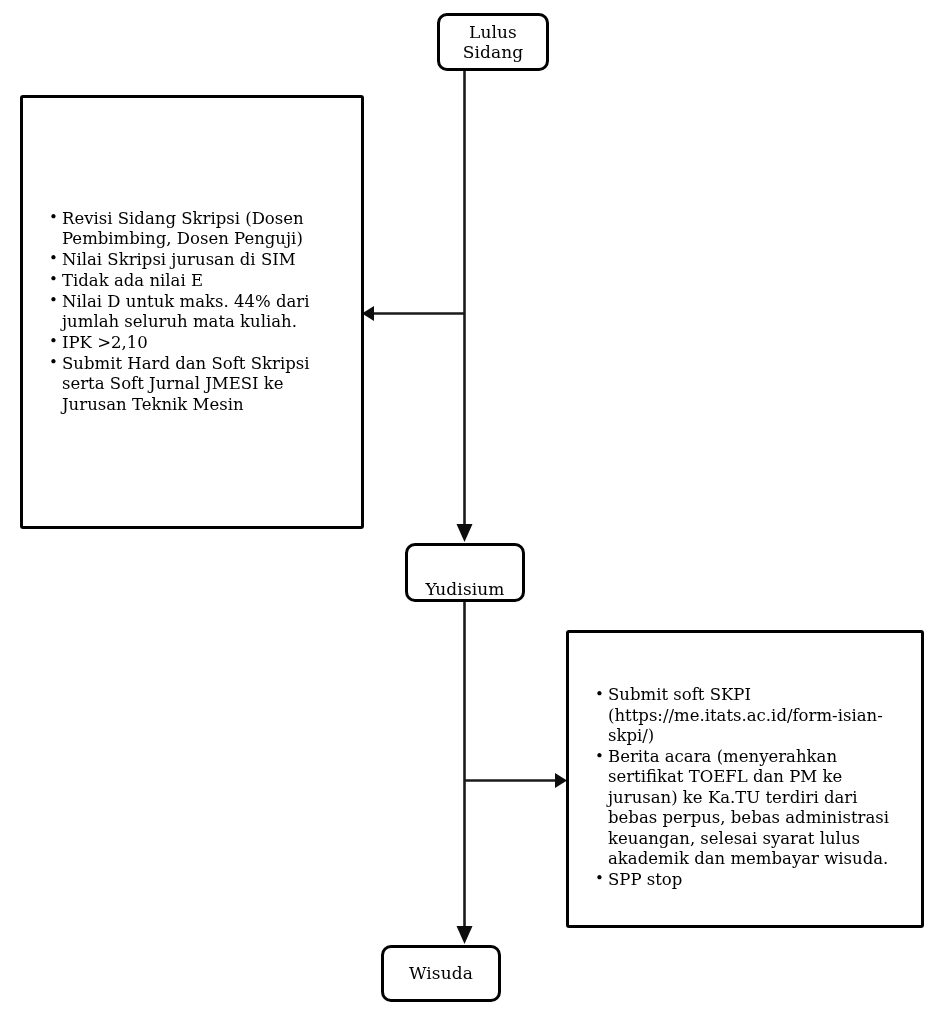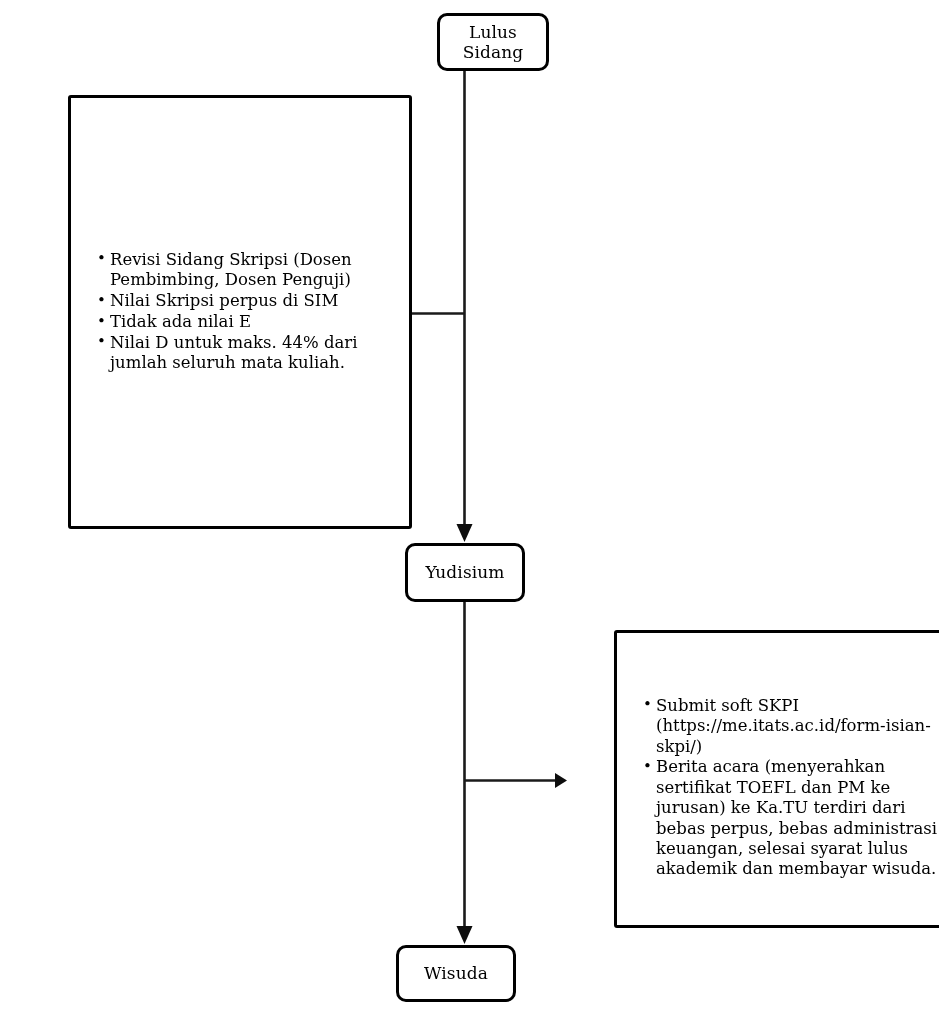--- a/index.html
+++ b/index.html
@@ -50,21 +50,20 @@
 
   
   .detail-box {
     position: absolute;
     box-sizing: border-box;
     background: #ffffff;
     border: 3px solid #000000;
     border-radius: 3px;
     display: flex;
     align-items: center;
-    margin-left: 48px;
   }
 
   .bullet-list {
     list-style: none;
     margin: 0;
     padding: 0;
     width: 100%;
     font-size: 16.5px;
     line-height: 1.235;
   }
@@ -79,22 +78,22 @@
   .bullet-list li::before {
     content: "\2022";
     position: absolute;
     left: 0;
     top: -0.5px;
     font-size: 15px;
   }
 
   
   #node-lulus-sidang { left: 405px; top: 13px;  width: 112px; height: 58px; margin-left: 32px; }
-  #node-yudisium     { left: 405px; top: 543px; width: 120px; height: 59px; }
-  #node-wisuda       { left: 396px; top: 945px; width: 120px; height: 57px; }
+  #node-yudisium     { left: 405px; top: 543px; width: 120px; height: 59px; align-items: flex-end; }
+  #node-wisuda       { left: 381px; top: 945px; width: 120px; height: 57px; }
 
   #box-syarat-yudisium {
     left: 20px; top: 95px; width: 344px; height: 434px;
     padding: 26px 16px 26px 26px;
   }
   #box-syarat-wisuda {
     left: 566px; top: 630px; width: 358px; height: 298px;
     padding: 42px 14px 24px 26px;
   }
 </style>
@@ -137,26 +136,29 @@
     <span>Yudisium</span>
   </div>
 
   <div class="node" id="node-wisuda">
     <span>Wisuda</span>
   </div>
 
   <div class="detail-box" id="box-syarat-yudisium">
     <ul class="bullet-list">
         <li>Revisi Sidang Skripsi (Dosen Pembimbing, Dosen Penguji)</li>
-        <li>Nilai Skripsi perpus di SIM</li>
+        <li>Nilai Skripsi jurusan di SIM</li>
         <li>Tidak ada nilai E</li>
         <li>Nilai D untuk maks. 44% dari jumlah seluruh mata kuliah.</li>
+        <li>IPK &gt;2,10</li>
+        <li>Submit Hard dan Soft Skripsi serta Soft Jurnal JMESI ke Jurusan Teknik Mesin</li>
       </ul>
   </div>
 
   <div class="detail-box" id="box-syarat-wisuda">
     <ul class="bullet-list">
         <li>Submit soft SKPI (https://me.itats.ac.id/form-isian-skpi/)</li>
         <li>Berita acara (menyerahkan sertifikat TOEFL dan PM ke jurusan) ke Ka.TU terdiri dari bebas perpus, bebas administrasi keuangan, selesai syarat lulus akademik dan membayar wisuda.</li>
+        <li>SPP stop</li>
       </ul>
   </div>
 
 </div>
 
 </body></html>

